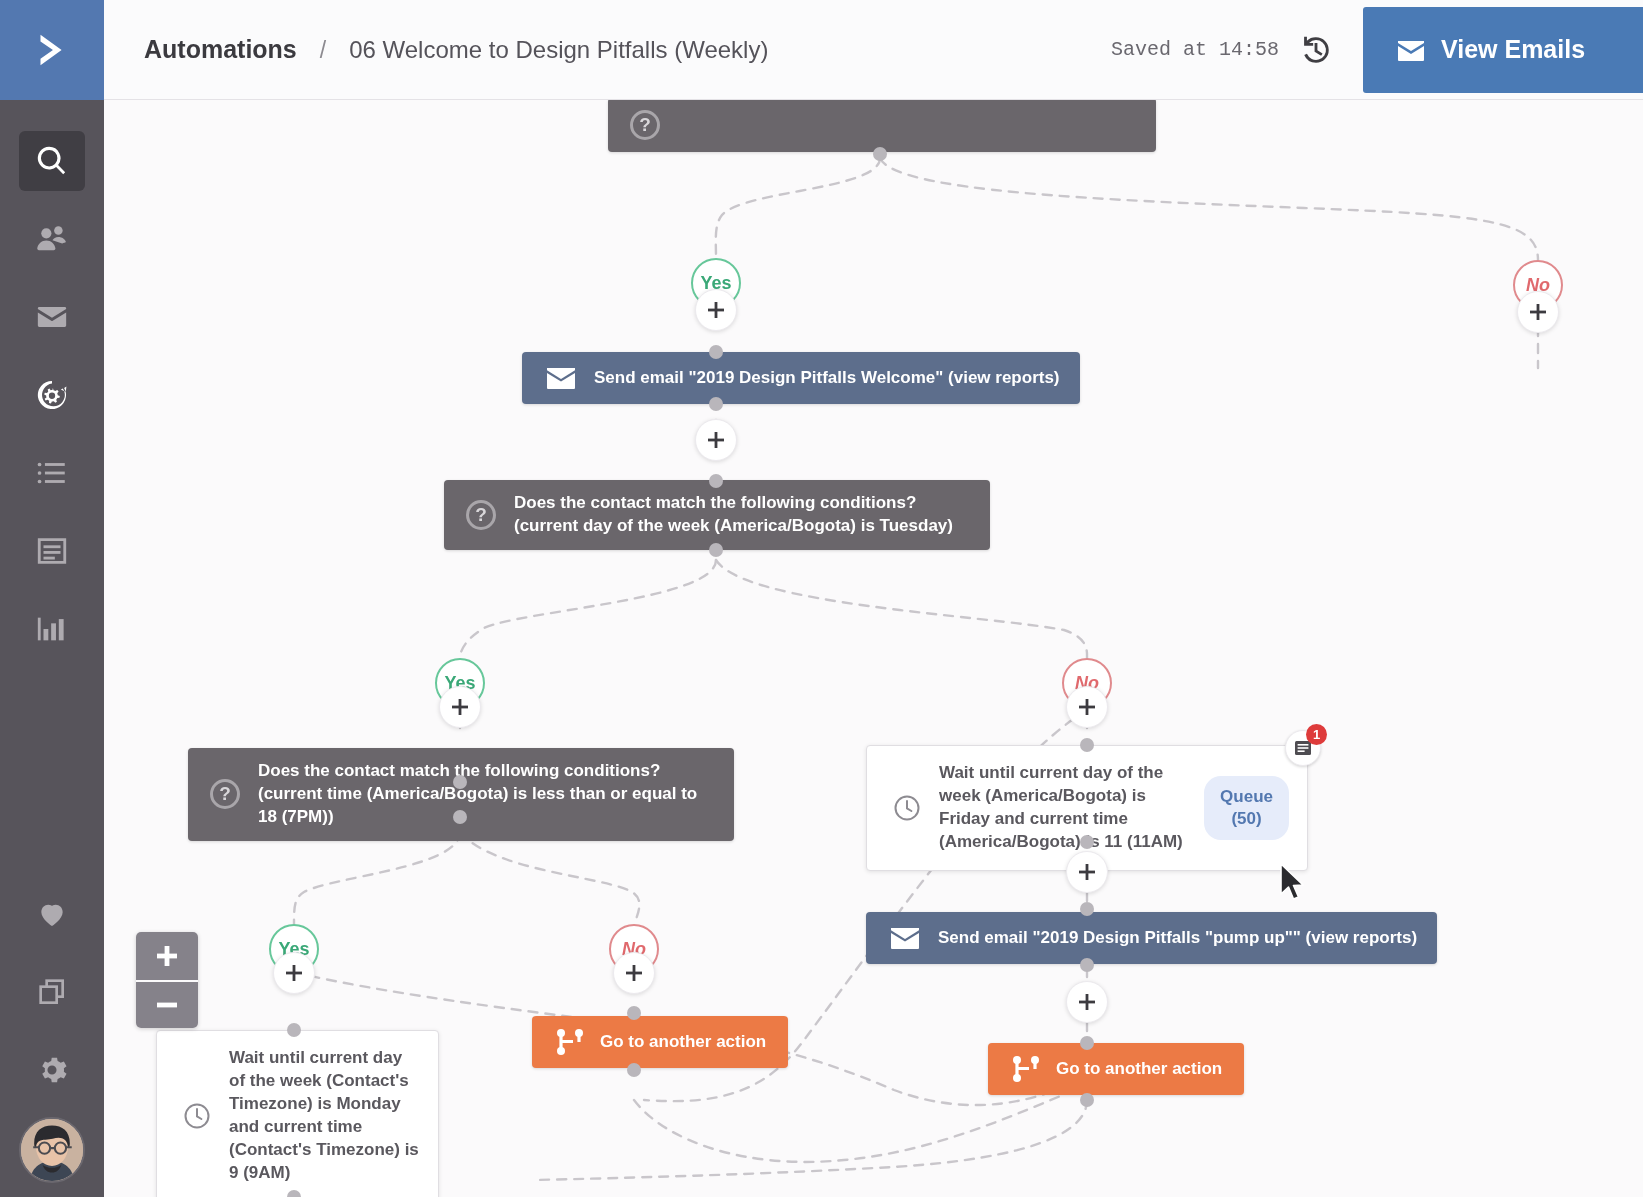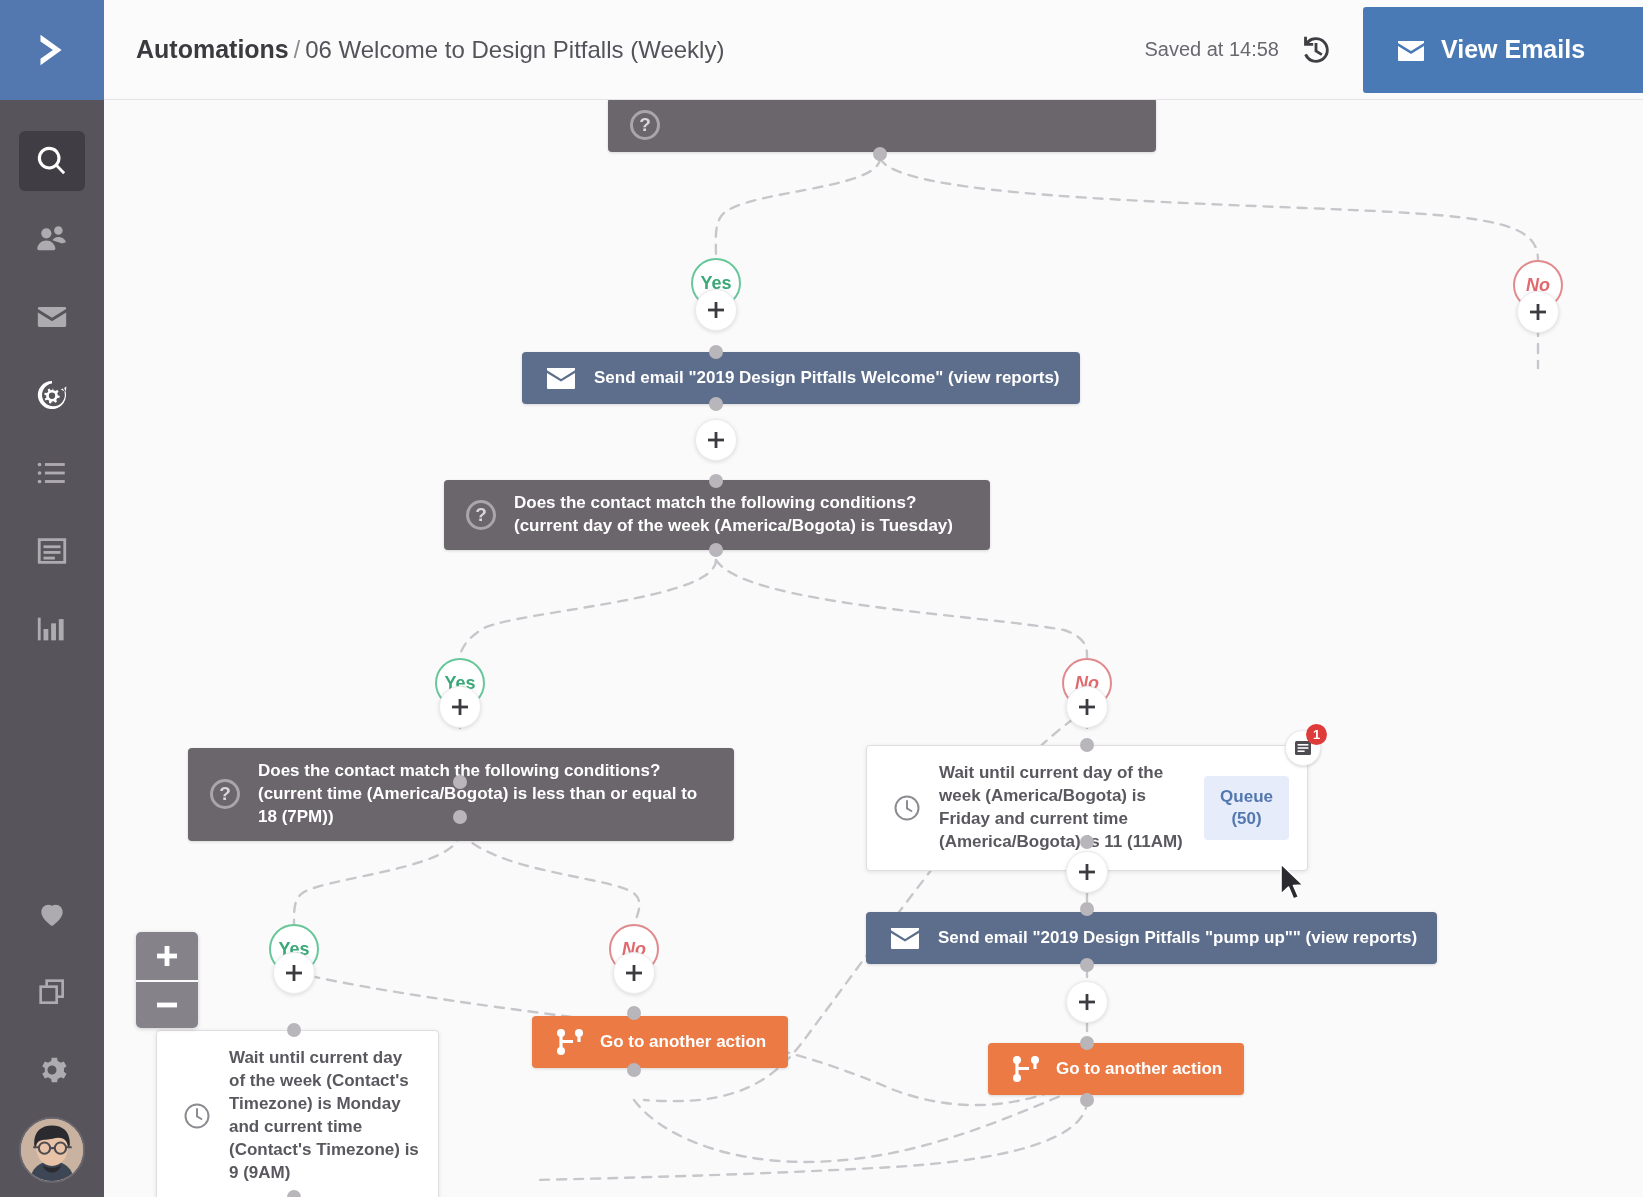--- a/index.html
+++ b/index.html
@@ -51,30 +51,30 @@
   
   #header {
     position: absolute; left: 104px; top: 0;
     width: 1539px; height: 100px;
     background: #fbfbfc;
     border-bottom: 1px solid #e4e2e6;
     display: flex; align-items: center;
     z-index: 30;
   }
   #breadcrumb {
-    display: flex; align-items: baseline; gap: 5px;
-    margin-left: 32px; white-space: nowrap;
+    display: flex; align-items: baseline; gap: 23px;
+    margin-left: 40px; white-space: nowrap;
   }
   #crumb-root { font-size: 25px; font-weight: bold; color: #3b3a3f; }
   #crumb-sep { font-size: 23px; color: #8c8a90; }
   #crumb-current { font-size: 24px; color: #55535a; }
   #header-right {
     margin-left: auto; display: flex; align-items: center; height: 100px;
   }
-  #saved-at { font-size: 20px; color: #6a686f; }
+  #saved-at { font-size: 20px; color: #6a686f; font-family: Liberation Mono, monospace; }
   #history-icon {
     margin-left: 20px; margin-right: 30px;
     width: 34px; height: 34px; cursor: pointer;
   }
   #history-icon svg { fill: #3f3e43; }
   #view-emails {
     background: #4a7ab5; color: #ffffff;
     height: 86px; min-width: 282px;
     display: flex; align-items: center; gap: 16px;
     padding: 0 28px 0 34px;
@@ -149,21 +149,21 @@
     padding: 16px 18px 16px 16px;
     box-shadow: 0 1px 4px rgba(0,0,0,0.10);
   }
   .n-wait .nicon { width: 48px; align-self: center; }
   .n-wait .nicon svg { stroke: #8d8b91; fill: none; width: 30px; height: 30px; }
   .n-wait .ntext { font-size: 17px; font-weight: bold; padding-left: 8px; }
 
   .queue-badge {
     margin-left: 18px; flex: none;
     background: #e6ecfa; color: #5378b0;
-    border-radius: 4px;
+    border-radius: 17px;
     padding: 10px 16px;
     font-size: 17px; font-weight: bold;
     text-align: center; line-height: 1.3;
     align-self: center;
   }
   .note-marker {
     position: absolute; right: -14px; top: -16px;
     width: 36px; height: 36px; border-radius: 50%;
     background: #ffffff; border: 1px solid #eceaee;
     box-shadow: 0 1px 3px rgba(0,0,0,0.16);

